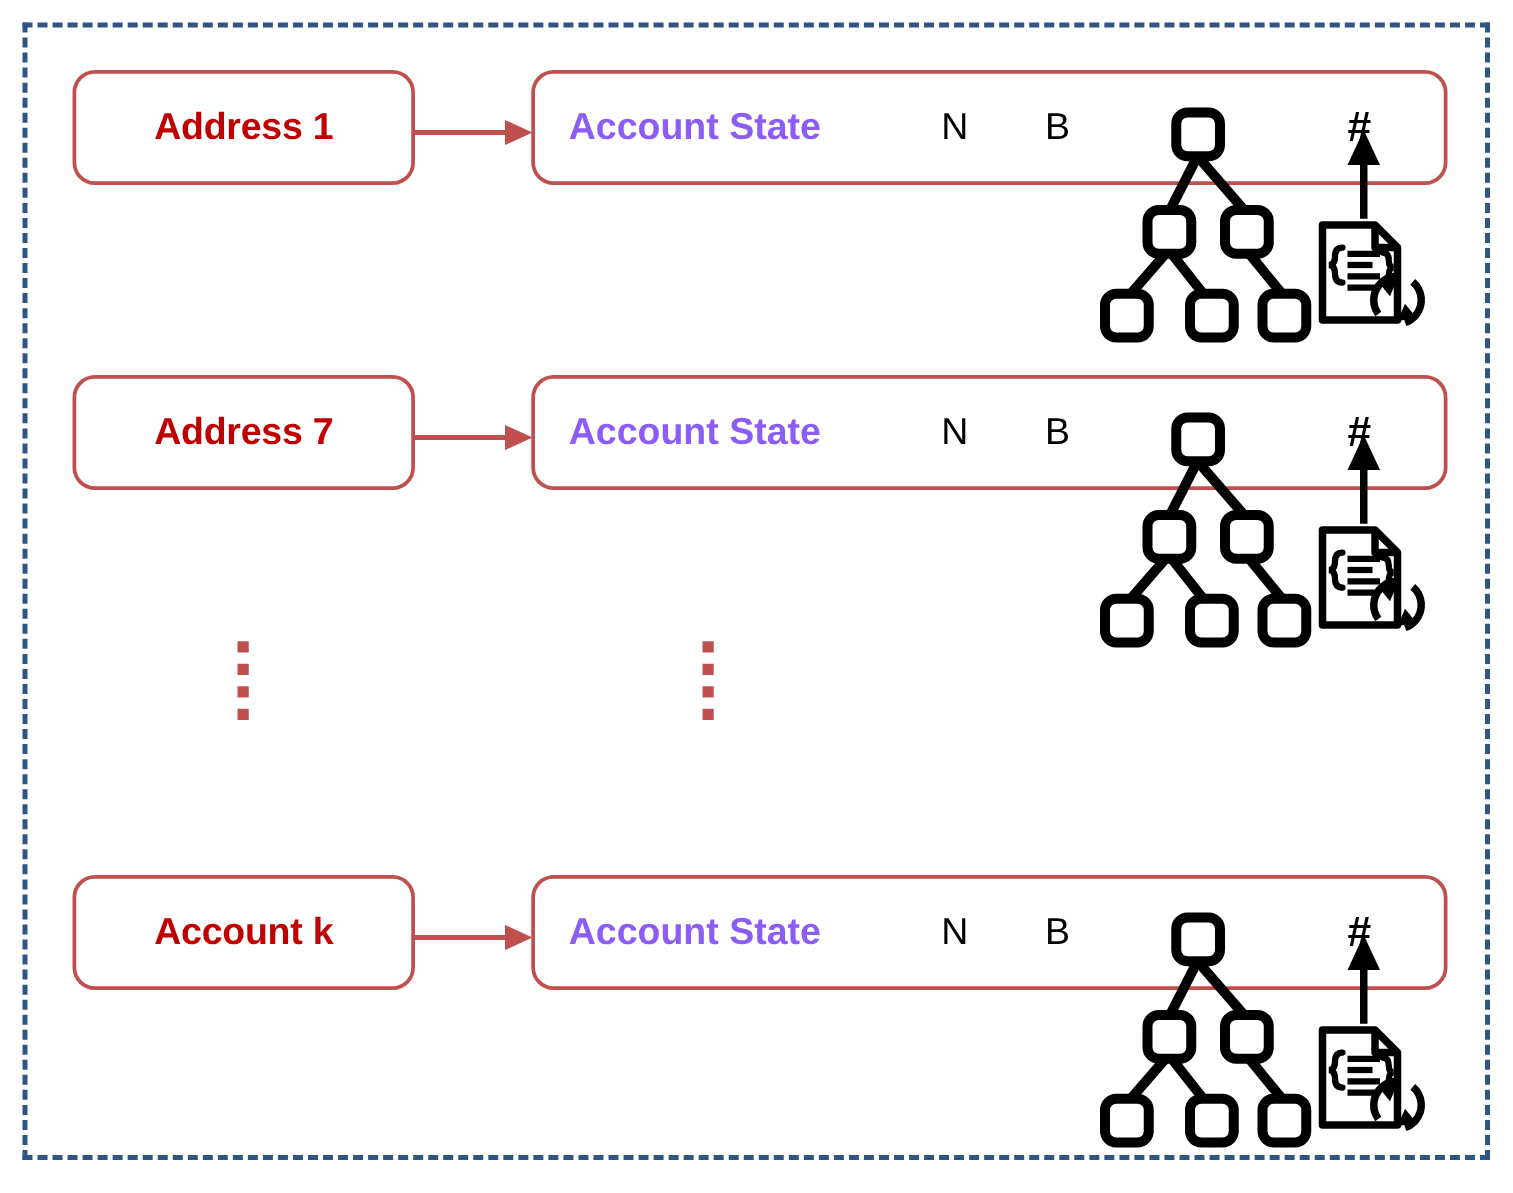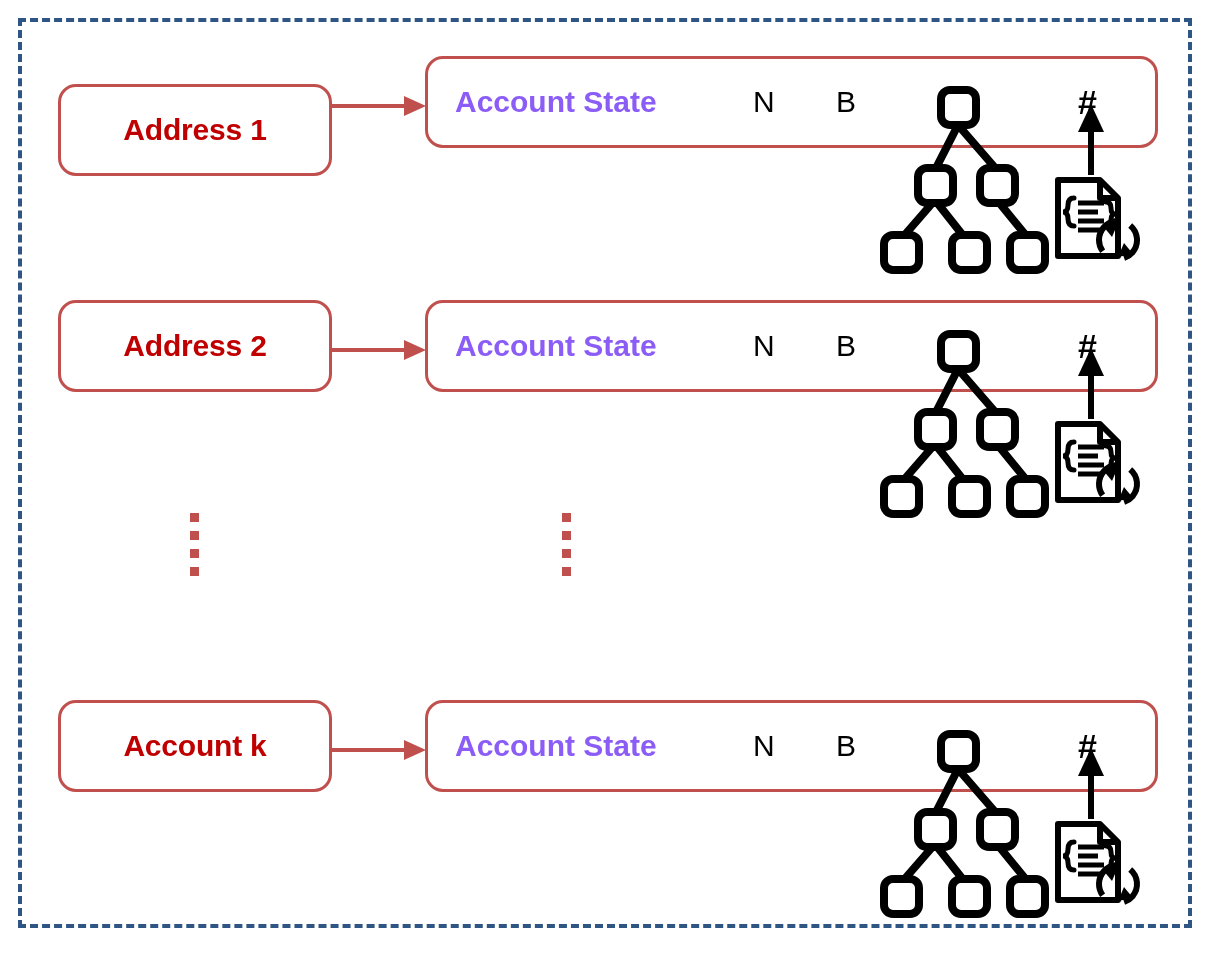--- a/index.html
+++ b/index.html
@@ -111,21 +111,21 @@
     background: #c0504d;
   }
 </style>
 </head>
 <body>
 
 <div id="canvas">
 
   <div class="outer-frame"></div>
 
-  <div class="addr-box" style="left:58px; top:56px;margin-top:28px;">
+  <div class="addr-box" style="left:58px; top:56px;">
     <span class="addr-label">Address 1</span>
   </div>
 
   <svg class="connector" style="left:330px; top:86px;" width="100" height="40">
     <line x1="2" y1="20" x2="76" y2="20" stroke="#c0504d" stroke-width="4"></line>
     <polygon points="74,10 96,20 74,30" fill="#c0504d"></polygon>
   </svg>
 
   <div class="state-box" style="left:425px; top:56px;">
     <span class="state-label">Account State</span>
@@ -161,21 +161,21 @@
       <line x1="22" y1="34" x2="42" y2="34" stroke="#000" stroke-width="5"></line>
       <line x1="22" y1="43" x2="48" y2="43" stroke="#000" stroke-width="5"></line>
       <line x1="22" y1="52" x2="48" y2="52" stroke="#000" stroke-width="5"></line>
       <circle cx="62" cy="62" r="19" fill="none" stroke="#000" stroke-width="6" stroke-dasharray="40 24" transform="rotate(-50 62 62)"></circle>
       <polygon points="47,48 62,45 56,59" fill="#000"></polygon>
       <polygon points="77,76 62,79 68,65" fill="#000"></polygon>
     </g>
   </svg>
 
   <div class="addr-box" style="left:58px; top:300px;">
-    <span class="addr-label">Address 2</span>
+    <span class="addr-label">Address 7</span>
   </div>
 
   <svg class="connector" style="left:330px; top:330px;" width="100" height="40">
     <line x1="2" y1="20" x2="76" y2="20" stroke="#c0504d" stroke-width="4"></line>
     <polygon points="74,10 96,20 74,30" fill="#c0504d"></polygon>
   </svg>
 
   <div class="state-box" style="left:425px; top:300px;">
     <span class="state-label">Account State</span>
     <span class="field-n">N</span>

